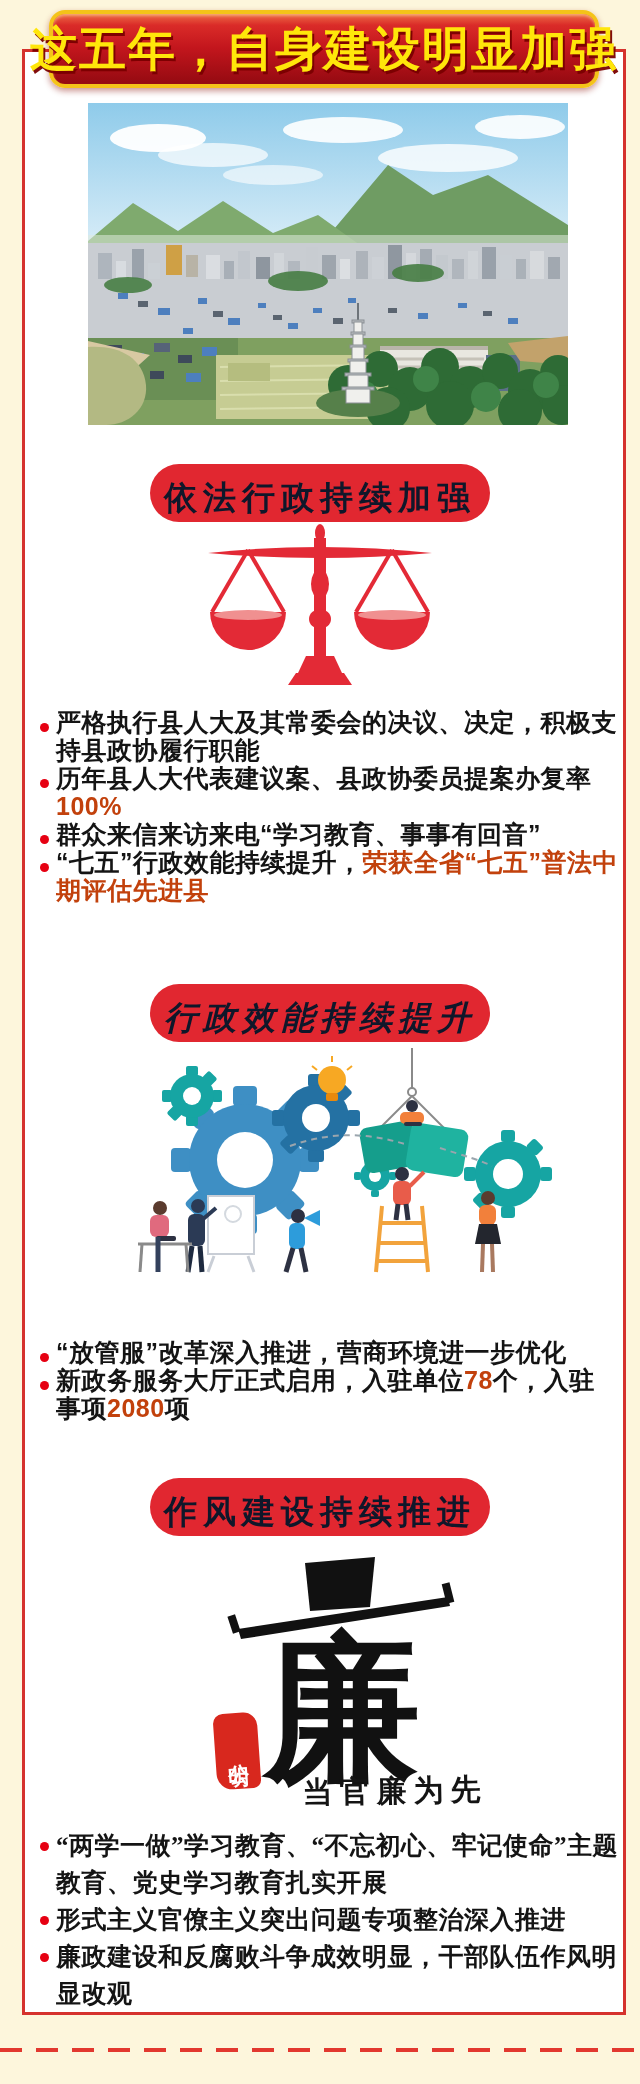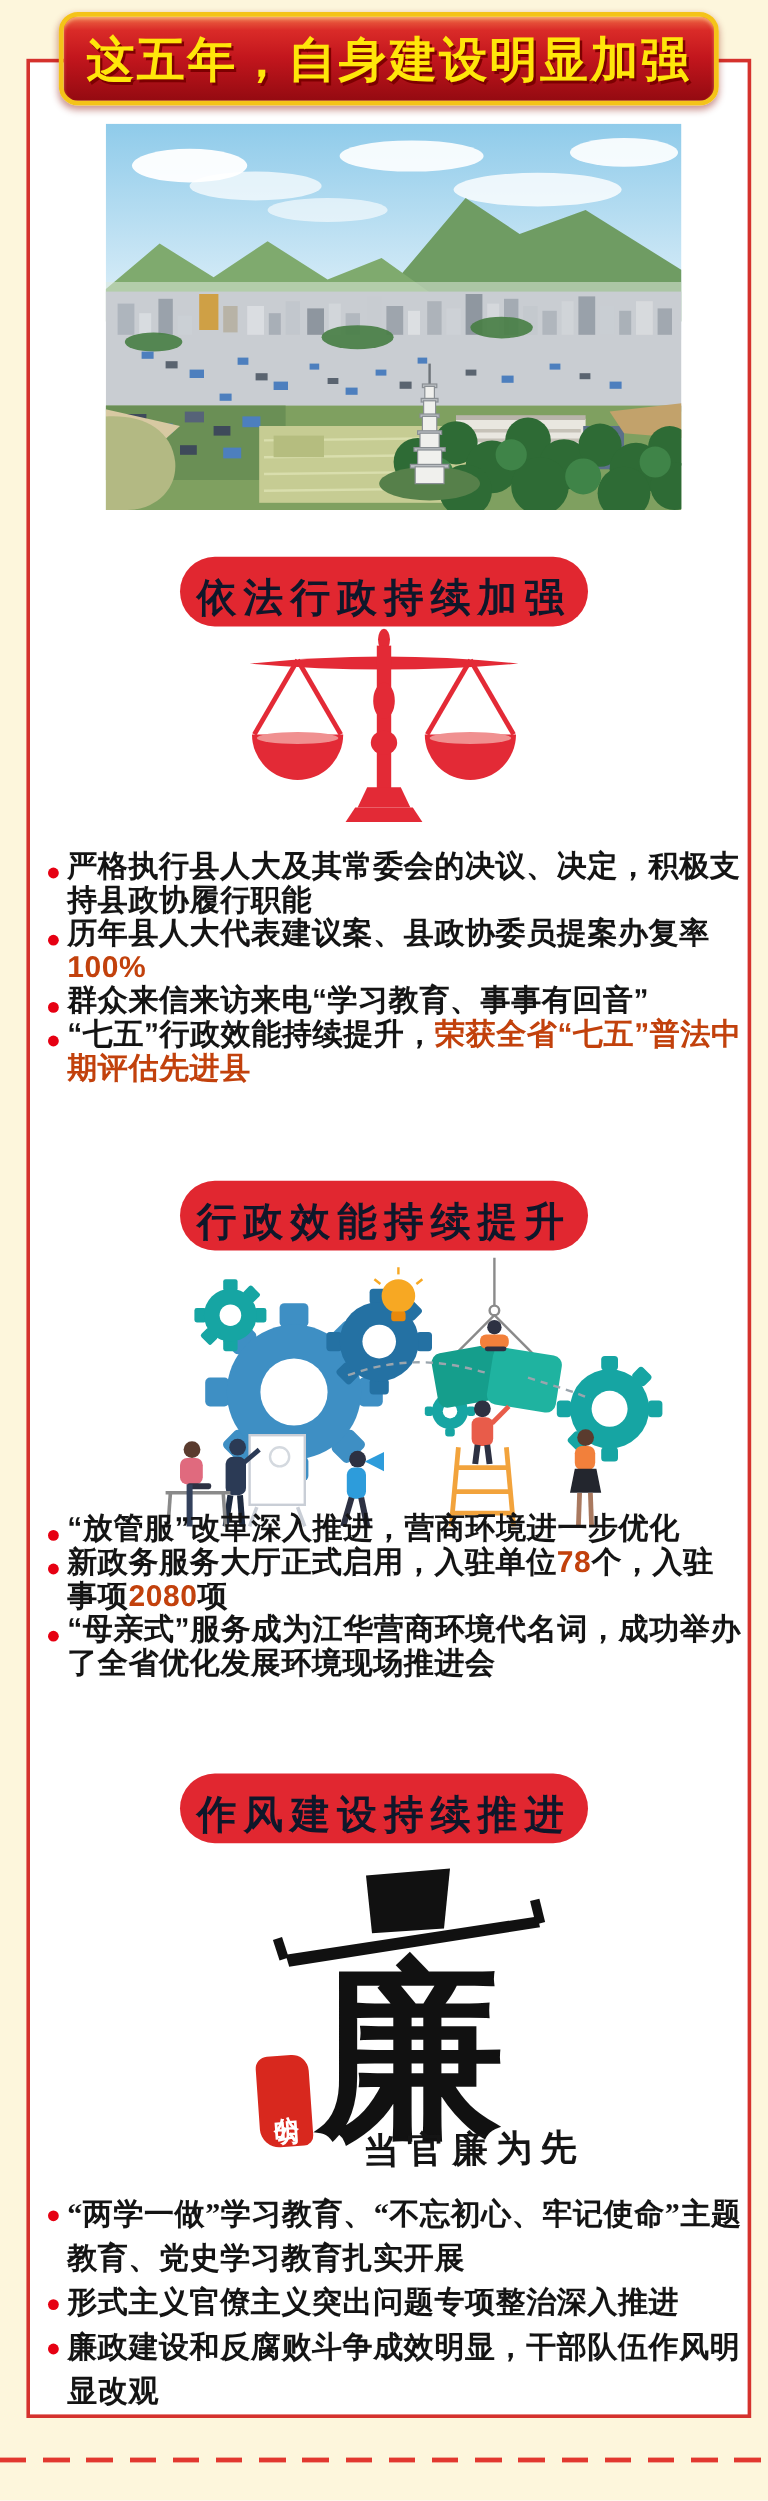--- a/index.html
+++ b/index.html
@@ -4,33 +4,33 @@
 <style>
   html,body{margin:0;padding:0;}
   body{width:640px;font-family:"Liberation Sans","DejaVu Sans",sans-serif;}
   .page{position:relative;width:640px;height:2084px;background:#FDF6DC;overflow:hidden;}
   .frame{position:absolute;left:22px;top:49px;width:598px;height:1960px;background:#FFFFFF;border:3px solid #D5322D;}
   .banner{position:absolute;left:49px;top:10px;width:550px;height:78px;box-sizing:border-box;
     border:4px solid #F4C319;border-radius:16px;
     background:linear-gradient(180deg,#EE6A45 0%,#DA2B28 16%,#C3161D 48%,#940A11 100%);
     box-shadow:0 3px 6px rgba(140,20,10,.45), inset 0 2px 3px rgba(255,230,160,.5);
     display:flex;align-items:center;justify-content:center;z-index:5;}
-  .banner span{color:#FFE60A;font-size:40px;font-weight:bold;letter-spacing:2px;
+  .banner span{color:#FFE60A;font-size:47px;font-weight:bold;letter-spacing:2px;
     text-shadow:2px 3px 0 rgba(122,0,0,.95);white-space:nowrap;}
   .photo{position:absolute;left:88px;top:103px;width:480px;height:322px;overflow:hidden;}
   .pill{position:absolute;left:150px;width:340px;height:58px;background:#E12730;border-radius:30px;
     display:flex;align-items:center;justify-content:center;z-index:2;}
   .pill span{color:#0f172a;font-size:33px;font-weight:bold;letter-spacing:6px;white-space:nowrap;margin-top:11px;}
-  .pill1{top:464px;} .pill2{top:984px;} .pill3{top:1478px;}
+  .pill1{top:464px;} .pill2{top:984px;font-style:italic;} .pill3{top:1478px;}
   .art{position:absolute;}
   .scales{left:200px;top:522px;width:240px;height:175px;}
   .illu{left:80px;top:1048px;width:480px;height:226px;}
   .callig{left:120px;top:1545px;width:400px;height:270px;}
   .bullets{position:absolute;left:38px;width:580px;margin:0;padding:0;list-style:none;}
-  .ul1{top:708px;} .ul2{top:1260px;} .ul3{top:1827px;}
+  .ul1{top:708px;} .ul2{top:1338px;} .ul3{top:1827px;}
   .bullets li{position:relative;padding-left:18px;font-size:25px;line-height:28px;
     font-weight:700;color:#141414;letter-spacing:.5px;}
   .ul3 li{line-height:37px;font-family:Liberation Serif, serif;}
   .bullets li::before{content:"";position:absolute;left:2px;top:15px;width:9px;height:9px;
     border-radius:50%;background:#E60012;}
   .hl{color:#c2410c;}
   .seal{position:absolute;left:95px;top:168px;width:44px;height:76px;background:#D8281E;
     border-radius:10px 14px 8px 16px;transform:rotate(-4deg);display:flex;align-items:center;justify-content:center;}
   .seal span{writing-mode:vertical-rl;color:#FFF;font-size:21px;font-weight:bold;letter-spacing:4px;
     font-family:"Liberation Serif","DejaVu Serif",serif;}
@@ -357,21 +357,20 @@
       <circle cx="408" cy="150" r="7" fill="#5A3B2E"></circle>
       <rect x="399" y="157" width="17" height="20" rx="6" fill="#F2803B"></rect>
       <polygon points="399,176 417,176 421,196 395,196" fill="#23262E"></polygon>
       <line x1="403" y1="196" x2="402" y2="224" stroke="#A9795F" stroke-width="4"></line>
       <line x1="412" y1="196" x2="413" y2="224" stroke="#A9795F" stroke-width="4"></line>
     </svg>
   </div>
   <ul class="bullets ul2">
     <li><span><span>“放管服”改革深入推进，营商环境进一步优化</span></span></li>
     <li><span><span>新政务服务大厅正式启用，入驻单位</span><span class="hl">78</span><span>个，入驻事项</span><span class="hl">2080</span><span>项</span></span></li>
-    <li><span><span>“母亲式”服务成为江华营商环境代名词，成功举办了全省优化发展环境现场推进会</span></span></li>
   </ul>
 
   <div class="pill pill3">
     <span>作风建设持续推进</span>
   </div>
   <div class="art callig">
     <svg width="400" height="270" viewBox="0 0 400 270" style="position:absolute;left:0;top:0;">
       <polygon points="185,18 255,12 250,62 190,66" fill="#111111"></polygon>
       <polygon points="118,84 328,52 330,61 121,94" fill="#111111"></polygon>
       <rect x="110" y="70" width="8" height="18" fill="#111111" transform="rotate(-18 114 79)"></rect>

